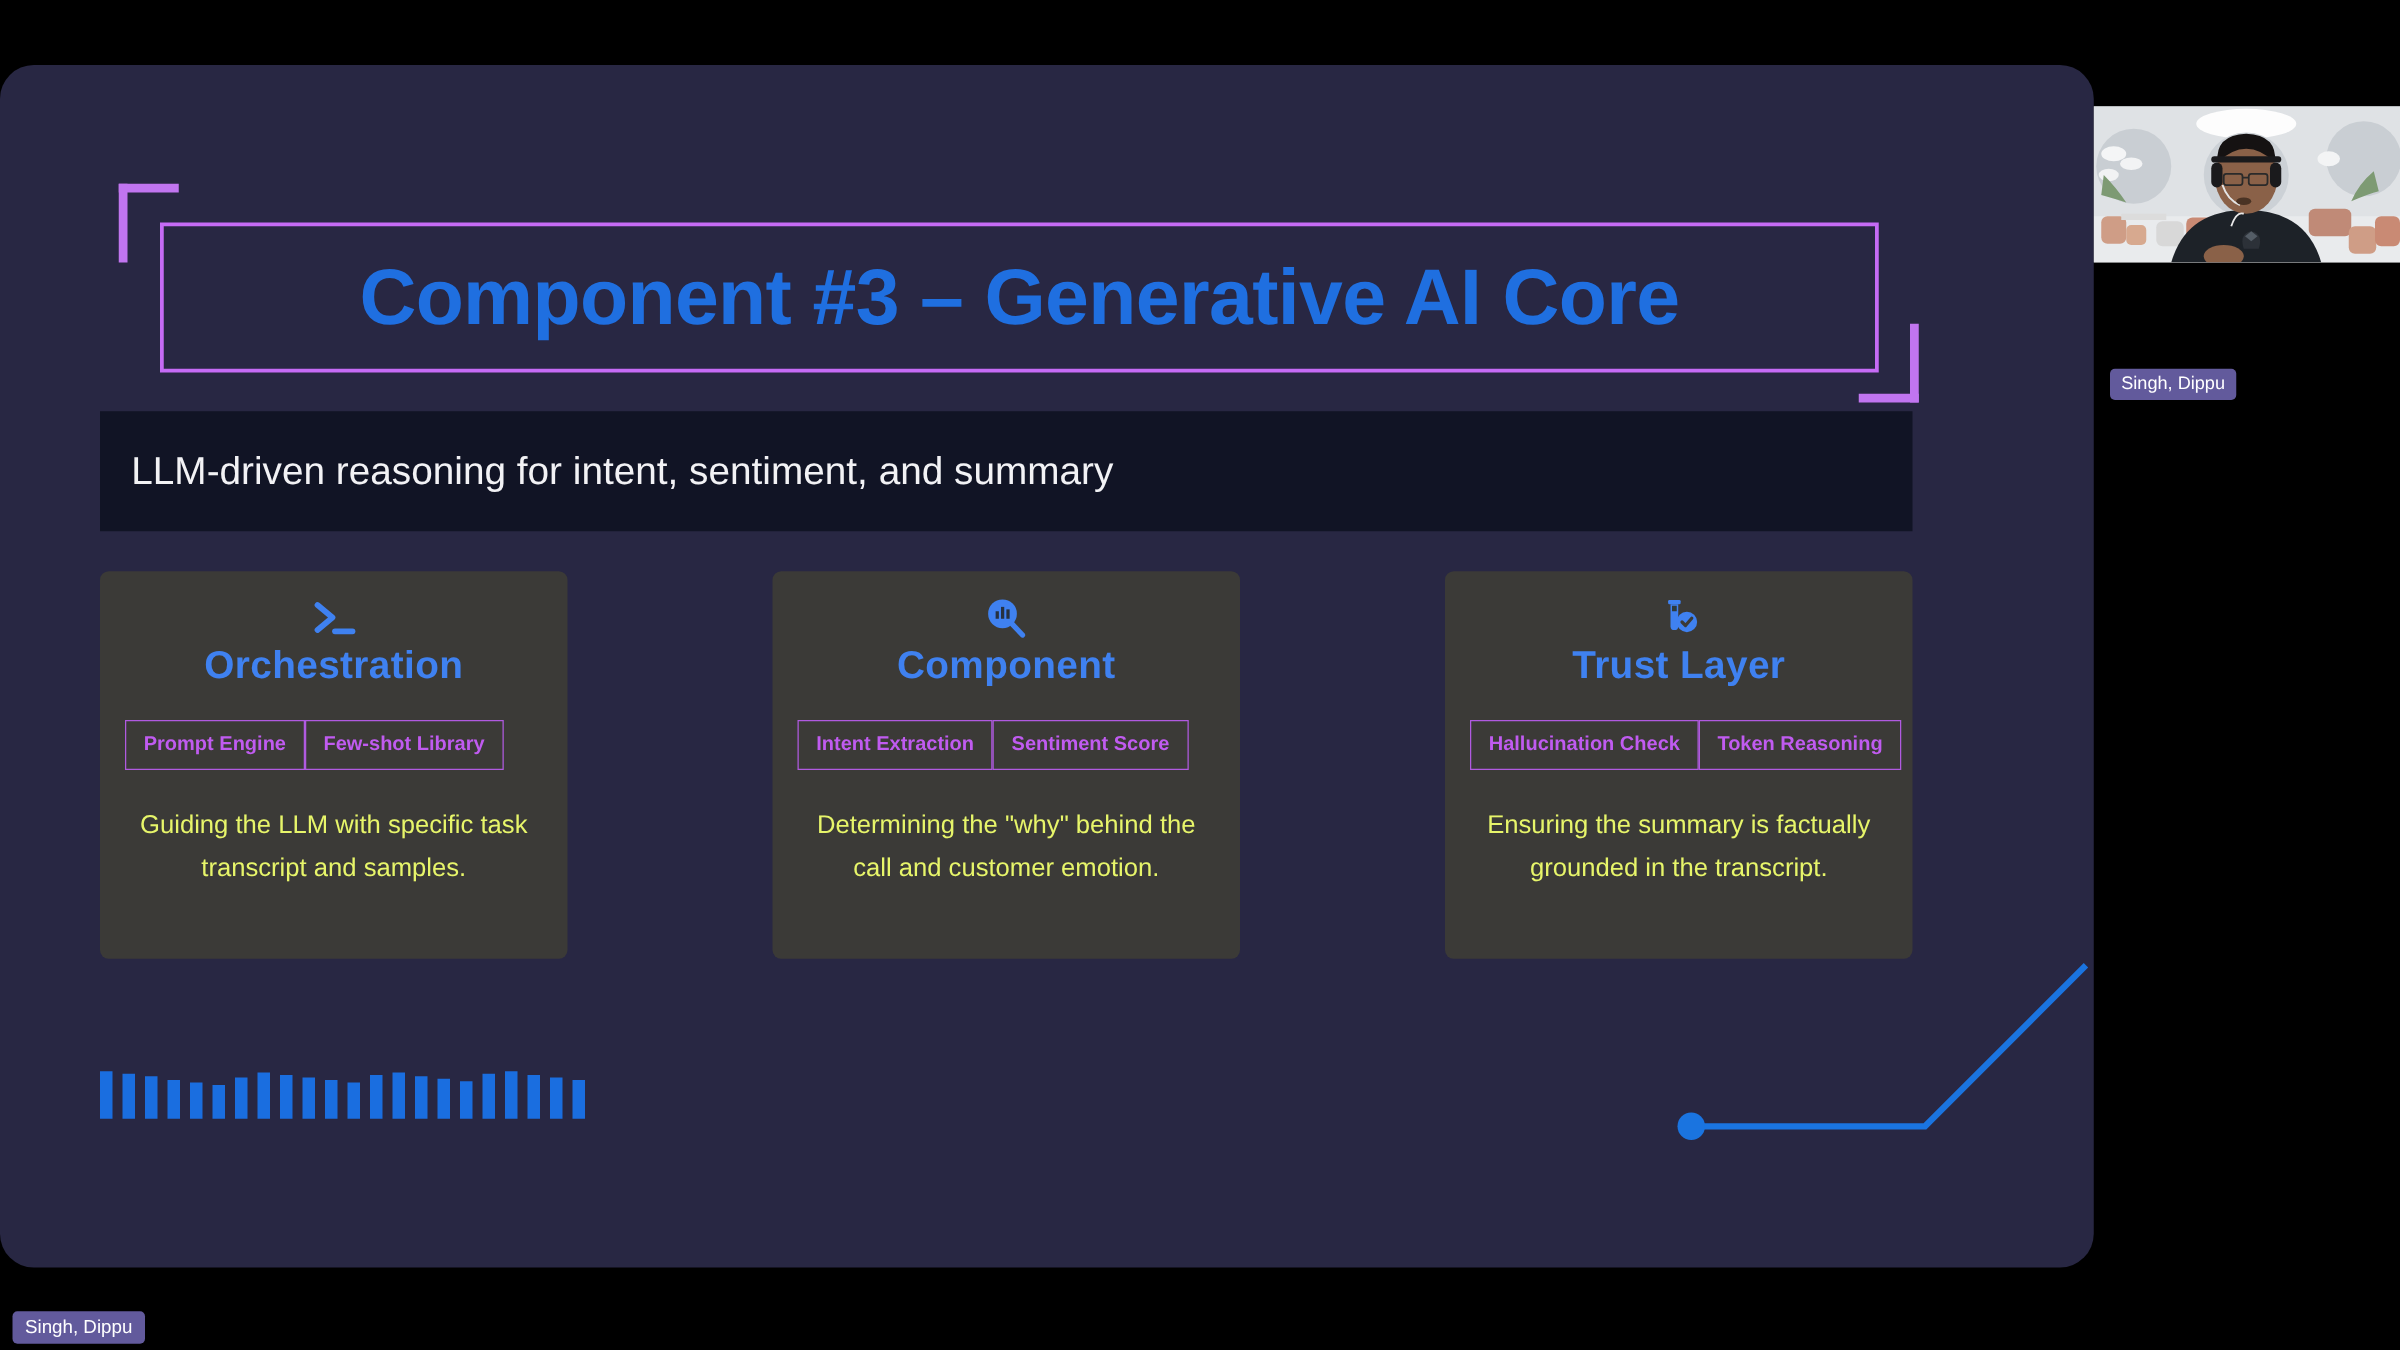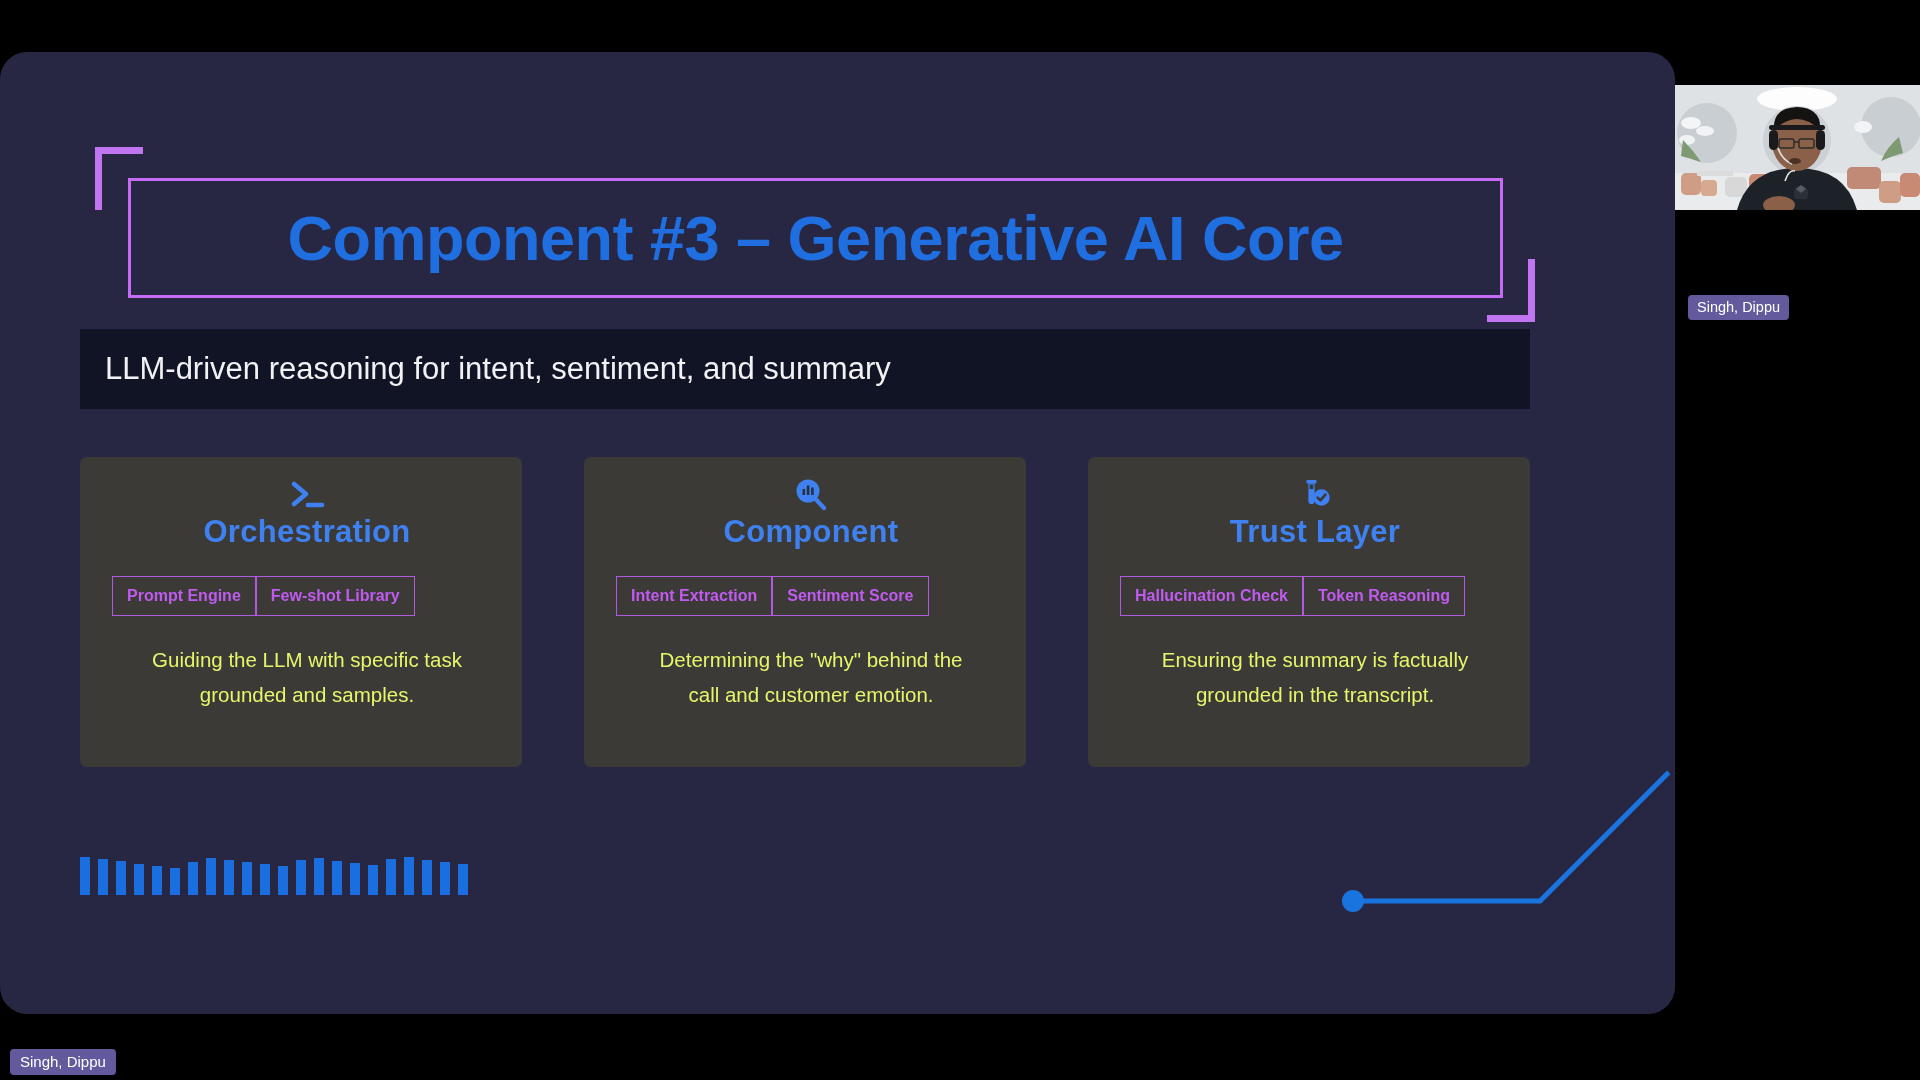--- a/index.html
+++ b/index.html
@@ -51,42 +51,42 @@
     font-size:63px; font-weight:bold;
     color:#1f6fe0;
     letter-spacing:-0.5px;
     white-space:nowrap;
   }
 
   
   #subtitle-band {
     position:absolute;
     left:80px; top:277px;
-    width:1450px; height:80px;
+    width:1450px; height:96px;
     background:#111425;
     display:flex; align-items:center;
     padding-left:25px;
   }
   #subtitle-text {
     font-size:31px; color:#f2f2f5; font-weight:normal;
   }
 
   
   #cards {
     position:absolute;
     left:80px; top:405px;
     width:1450px; height:310px;
     display:flex; justify-content:space-between;
   }
   .card {
-    width:442px; height:310px;
+    width:374px; height:310px;
     background:#3b3a37;
     border-radius:7px;
     padding-top:17px;
-    display:flex; flex-direction:column; align-items:center;padding-left:12px;
+    display:flex; flex-direction:column; align-items:center;
   }
   .card-icon { height:42px; display:flex; align-items:center; justify-content:center; }
   .card-icon svg { display:block; }
   .card-title {
     font-size:31px; font-weight:bold; color:#3f81f0;
     margin-top:-2px;
     letter-spacing:0.3px;
   }
   .chips {
     margin-top:26px;
@@ -176,21 +176,21 @@
           <svg width="42" height="40" viewBox="0 0 42 40">
             <path d="M8 9 L20 19 L8 29" fill="none" stroke="#3f81f0" stroke-width="4.6" stroke-linecap="round" stroke-linejoin="round"></path>
             <line x1="22" y1="30" x2="36" y2="30" stroke="#3f81f0" stroke-width="4.6" stroke-linecap="round"></line>
           </svg>
         </div>
         <div class="card-title">Orchestration</div>
         <div class="chips">
           <span class="chip">Prompt Engine</span>
           <span class="chip">Few-shot Library</span>
         </div>
-        <div class="card-desc">Guiding the LLM with specific task grounded and samples.</div>
+        <div class="card-desc">Guiding the LLM with specific task transcript and samples.</div>
       </div>
 
       <div class="card">
         <div class="card-icon">
           <svg width="42" height="40" viewBox="0 0 42 40">
             <circle cx="18" cy="16" r="11.5" fill="#3f81f0"></circle>
             <rect x="12.5" y="14" width="2.6" height="6" fill="#26313f"></rect>
             <rect x="16.8" y="10.5" width="2.6" height="9.5" fill="#26313f"></rect>
             <rect x="21.1" y="12.5" width="2.6" height="7.5" fill="#26313f"></rect>
             <line x1="26" y1="24.5" x2="34" y2="33" stroke="#3f81f0" stroke-width="4.2" stroke-linecap="round"></line>

